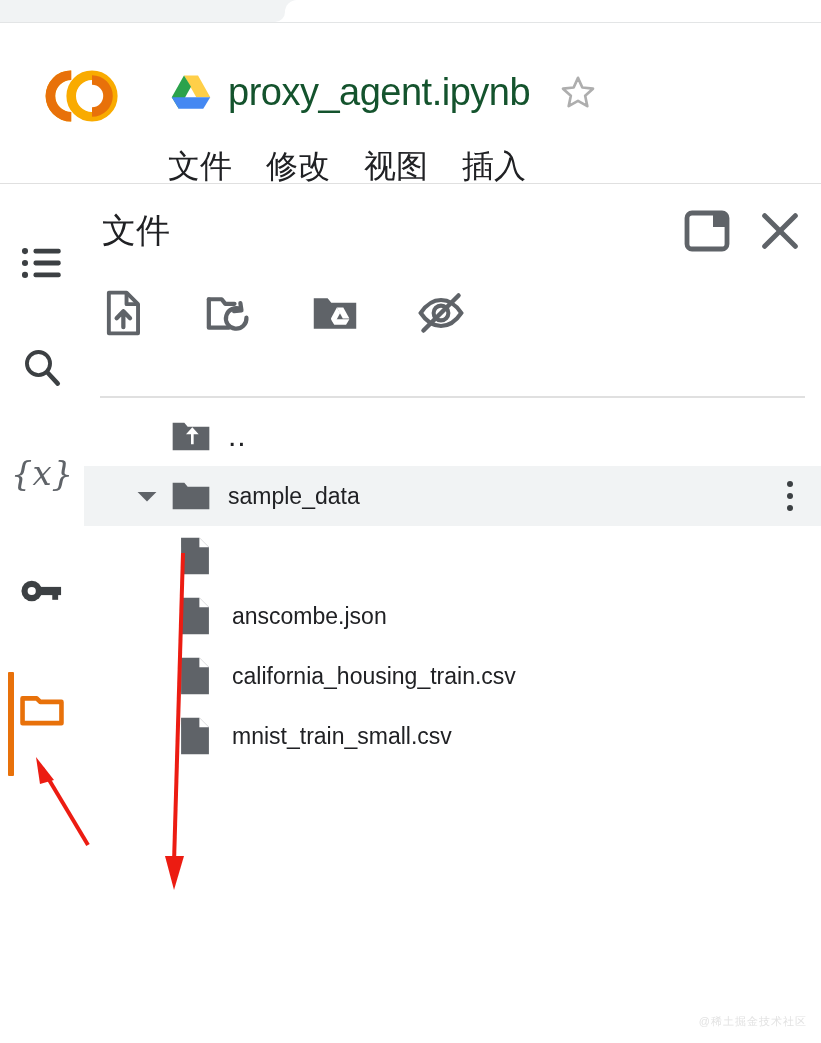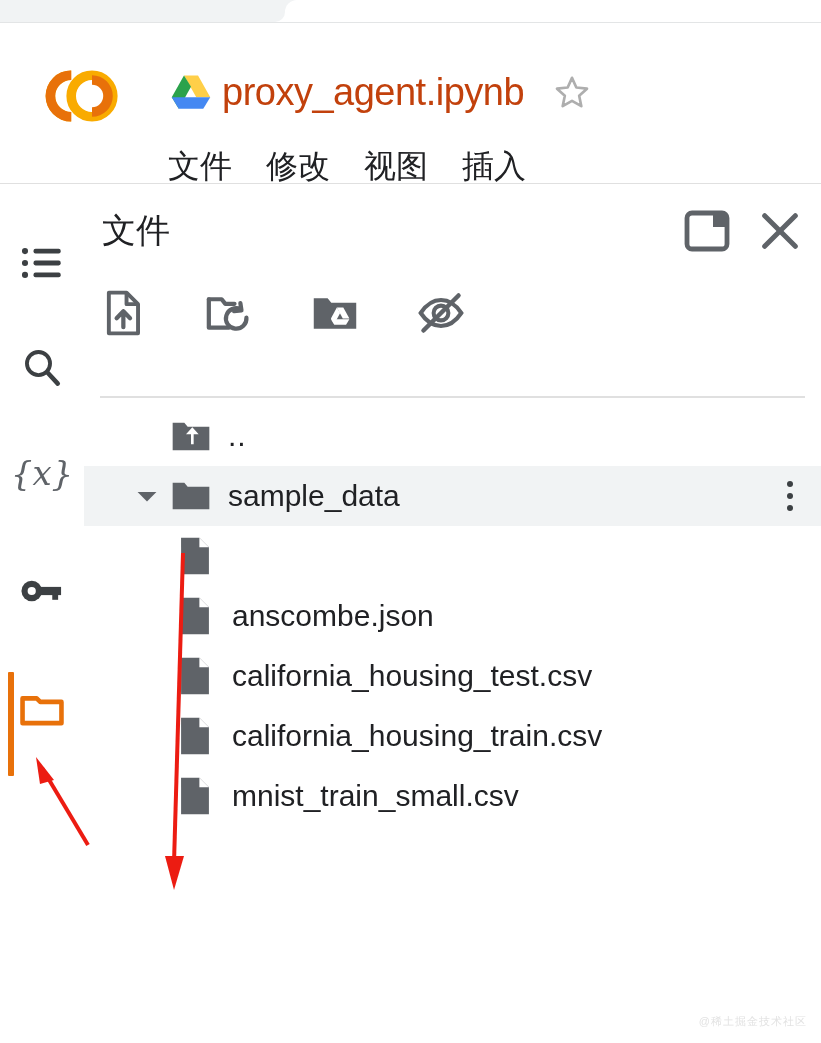--- a/index.html
+++ b/index.html
@@ -78,22 +78,22 @@
     align-items: center;
     height: 62px;
   }
   .drive-icon {
     width: 42px;
     height: 38px;
     flex: 0 0 auto;
   }
   .doc-title {
     font-size: 38px;
-    color: #c2410c;
-    margin-left: 10px;
+    color: #14532d;
+    margin-left: 16px;
     letter-spacing: -0.5px;
     white-space: nowrap;
   }
   .star-icon {
     margin-left: 28px;
     width: 40px;
     height: 40px;
     flex: 0 0 auto;
   }
   .menu-row {
@@ -230,21 +230,21 @@
     flex: 0 0 auto;
   }
   .row-icon {
     width: 46px;
     display: flex;
     align-items: center;
     justify-content: center;
     flex: 0 0 auto;
   }
   .row-label {
-    font-size: 30px;
+    font-size: 23px;
     color: #202124;
     margin-left: 14px;
     white-space: nowrap;
   }
   .row-label.dots {
     font-size: 30px;
     letter-spacing: 1px;
   }
   .row-menu {
     position: absolute;
@@ -470,48 +470,39 @@
     <div class="tree-row indent-2">
       <div class="row-icon">
         <svg width="32" height="40" viewBox="0 0 18 23">
           <path d="M1 1 L11.5 1 L17 6.5 L17 22 L1 22 Z" fill="#5f6368"></path>
           <path d="M11.5 1 L11.5 6.5 L17 6.5 Z" fill="#ffffff"></path>
         </svg>
       </div>
       <span class="row-label">anscombe.json</span>
     </div>
 
+
     <div class="tree-row indent-2">
       <div class="row-icon">
         <svg width="32" height="40" viewBox="0 0 18 23">
           <path d="M1 1 L11.5 1 L17 6.5 L17 22 L1 22 Z" fill="#5f6368"></path>
           <path d="M11.5 1 L11.5 6.5 L17 6.5 Z" fill="#ffffff"></path>
         </svg>
       </div>
-      <span class="row-label">california_housing_test.csv</span>
-    </div>
+      <span class="row-label">california_housing_train.csv</span>
+    </div>
+
 
     <div class="tree-row indent-2">
       <div class="row-icon">
         <svg width="32" height="40" viewBox="0 0 18 23">
           <path d="M1 1 L11.5 1 L17 6.5 L17 22 L1 22 Z" fill="#5f6368"></path>
           <path d="M11.5 1 L11.5 6.5 L17 6.5 Z" fill="#ffffff"></path>
         </svg>
       </div>
-      <span class="row-label">california_housing_train.csv</span>
-    </div>
-
-
-    <div class="tree-row indent-2">
-      <div class="row-icon">
-        <svg width="32" height="40" viewBox="0 0 18 23">
-          <path d="M1 1 L11.5 1 L17 6.5 L17 22 L1 22 Z" fill="#5f6368"></path>
-          <path d="M11.5 1 L11.5 6.5 L17 6.5 Z" fill="#ffffff"></path>
-        </svg>
-      </div>
       <span class="row-label">mnist_train_small.csv</span>
     </div>
 
   </div>
 </div>
 
 <svg class="annotations" viewBox="0 0 821 1043">
 
   <g>
     <line x1="88" y1="845" x2="42" y2="768" stroke="#ec1c12" stroke-width="4"></line>

